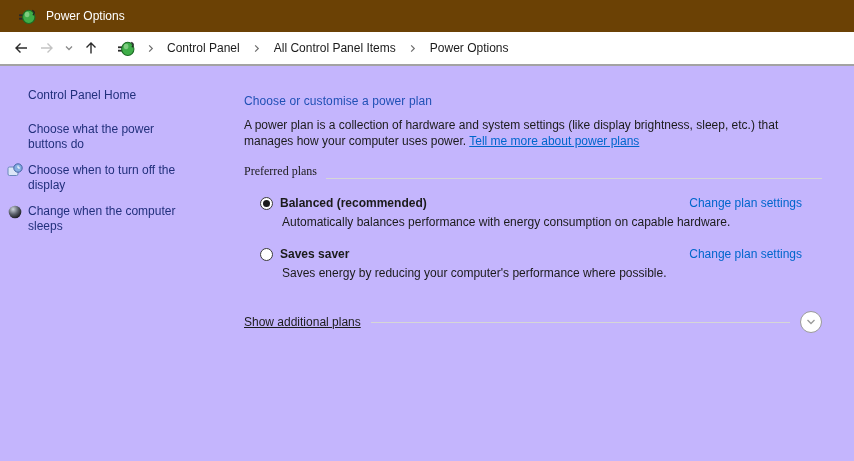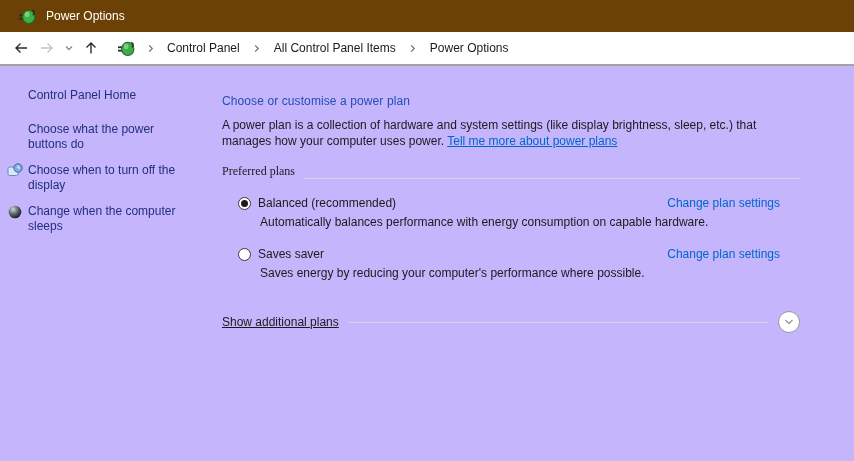--- a/index.html
+++ b/index.html
@@ -27,21 +27,21 @@
   }
   .nav-btn { width:26px; height:26px; display:inline-flex; align-items:center; justify-content:center; }
   .nav-btn.small { width:18px; }
   .nav-buttons { display:flex; align-items:center; padding-left:8px; }
   .breadcrumb { display:flex; align-items:center; margin-left:8px; height:26px; }
   .crumb-icon { width:17px; height:17px; display:inline-flex; margin:0 4px 0 6px; }
   .crumb-sep { display:inline-flex; width:14px; height:14px; margin:0 4px; align-items:center; justify-content:center; }
   .crumb { padding:4px 6px; color:#1b1b1b; cursor:default; }
 
   
-  .content { display:flex; }
+  .content { display:flex;gap:22px; }
   .sidebar { width:210px; flex:0 0 210px; padding:22px 0 0 28px; }
   .cp-home { color:var(--sidebar-link, #22307c); margin-bottom:20px; cursor:pointer; }
   .side-list { list-style:none; }
   .side-item { position:relative; width:155px; line-height:15px; margin-bottom:11px; color:var(--sidebar-link, #22307c); cursor:pointer; }
   .side-item .side-icon { position:absolute; left:-21px; top:0; width:16px; height:16px; display:inline-flex; }
 
   .main { width:578px; margin-left:12px; padding-top:28px; }
   h1.page-title {
     font-size:12px; font-weight:400; color:var(--heading-blue, #2050b5);
     letter-spacing:0.1px;
@@ -53,21 +53,21 @@
   .group-header .rule { flex:1; border-top:1px solid #d6d6d6; margin-left:9px; }
 
   .plans { margin-left:16px; padding-right:20px; }
   .plan-row { display:flex; align-items:center; margin-top:17px; }
   .radio {
     width:13px; height:13px; border:1px solid #3b3b3b; border-radius:50%;
     display:inline-flex; align-items:center; justify-content:center; background:#fff; cursor:pointer; flex:0 0 13px;
   }
   .radio .dot { width:7px; height:7px; border-radius:50%; background:transparent; }
   .radio.checked .dot { background:#1b1b1b; }
-  .plan-name { font-weight:400; margin-left:7px; }
+  .plan-name { font-weight:700; margin-left:7px; }
   .plan-row .spacer { flex:1; }
   a.action-link { color:var(--link-blue, #0066cc); text-decoration:none; cursor:pointer; }
   .plan-desc { margin-left:22px; margin-top:5px; line-height:15px; }
 
   .show-additional { display:flex; align-items:center; margin-top:30px; padding-right:0;text-decoration:underline; }
   .show-additional .rule { flex:1; border-top:1px solid #d6d6d6; margin:0 10px; }
   .chevron-btn {
     width:22px; height:22px; border-radius:50%; border:1px solid #9a9a9a; background:#fff;
     display:inline-flex; align-items:center; justify-content:center; cursor:pointer; padding:0;
   }

